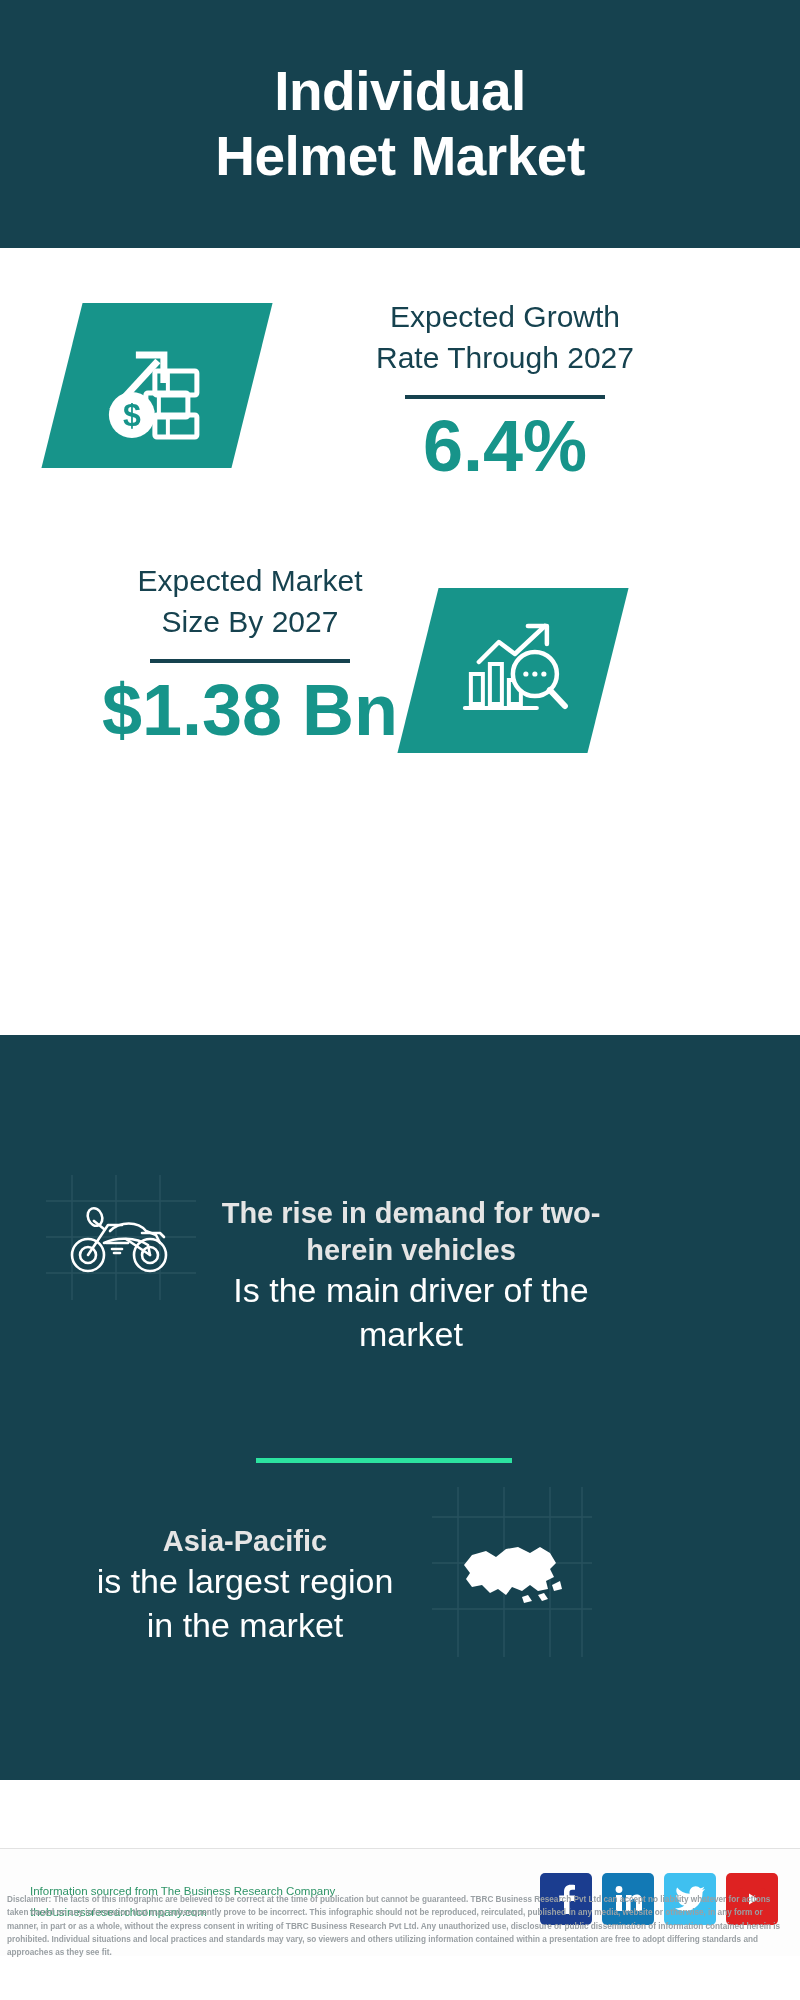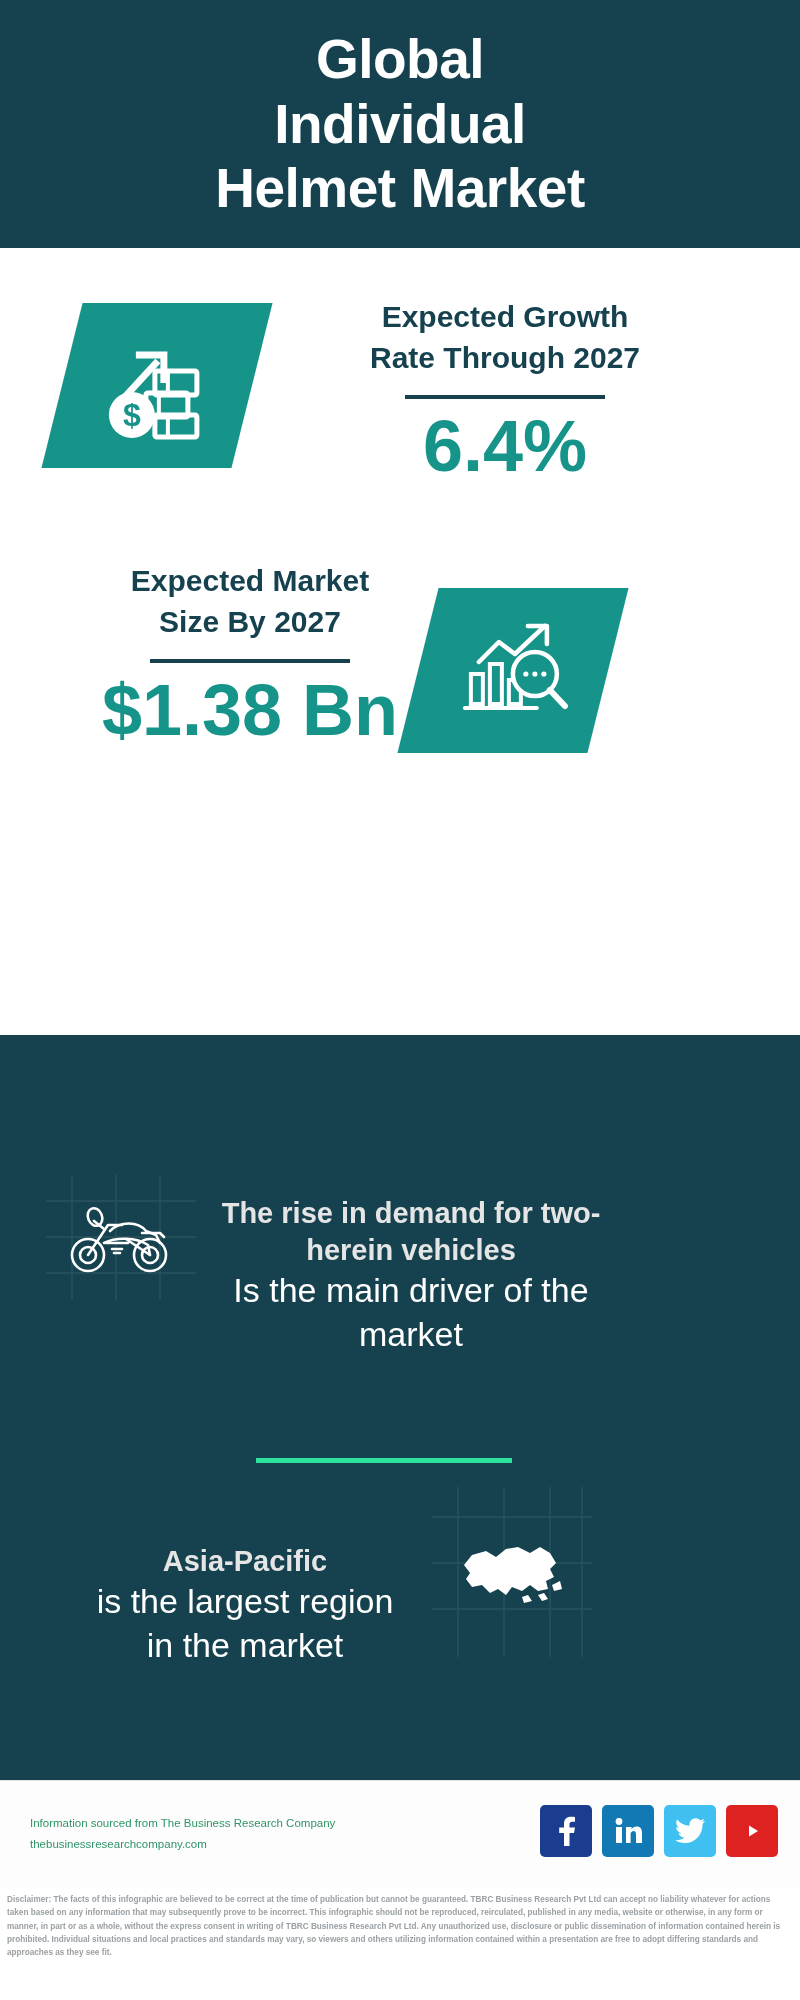--- a/index.html
+++ b/index.html
@@ -54,21 +54,21 @@
     display: flex;
     align-items: center;
     justify-content: center;
   }
   .para > svg { transform: skewX(14deg); }
 
   .stat-block { position: absolute; text-align: center; }
   .stat-label {
     color: #16424f;
     font-size: 30px;
-    font-weight: bold;
+    font-weight: normal;
     line-height: 1.38;
   }
   .stat-rule {
     height: 4px;
     background: #16424f;
     margin: 16px auto 10px auto;
     width: 200px;
   }
   .stat-value {
     color: #17948a;
@@ -111,21 +111,21 @@
   }
   .green-rule {
     position: absolute;
     height: 5px;
     background: #2ce3a0;
   }
 
   
   .footer {
     position: absolute;
-    left: 0; top: 1780px;
+    left: 0; top: 1848px;
     width: 800px; height: 108px;
     background: #fdfdfd;
     border-top: 1px solid #e2e2e2;
   }
   .footer-text {
     position: absolute;
     left: 30px; top: 32px;
     color: #2e9467;
     font-size: 11.5px;
     line-height: 1.85;
@@ -161,21 +161,20 @@
     font-weight: bold;
   }
 </style>
 </head>
 <body>
 
 <div class="page">
 
   <div class="header">
     <div class="header-title">
-      <div>Global</div>
       <div>Individual</div>
       <div>Helmet Market</div>
     </div>
   </div>
 
   <div class="white-zone">
 
     <div class="para" style="left:62px; top:55px; width:190px; height:165px;">
       <svg width="118" height="110" viewBox="0 0 118 110">
 
@@ -292,21 +291,21 @@
         <div>herein vehicles</div>
       </div>
       <div class="fact-sub">
         <div>Is the main driver of the</div>
         <div>market</div>
       </div>
     </div>
 
     <div class="green-rule" style="left:256px; top:423px; width:256px;"></div>
 
-    <div class="fact" style="left:40px; top:488px; width:410px;margin-top:20px;">
+    <div class="fact" style="left:40px; top:488px; width:410px;">
       <div class="fact-accent">Asia-Pacific</div>
       <div class="fact-sub">
         <div>is the largest region</div>
         <div>in the market</div>
       </div>
     </div>
 
     <svg class="grid-box" style="left:432px; top:452px;" width="160" height="170" viewBox="0 0 160 170">
       <g stroke="#7fa3ad" stroke-width="1.4" opacity="0.55">
         <line x1="0" y1="30" x2="160" y2="30"></line>

